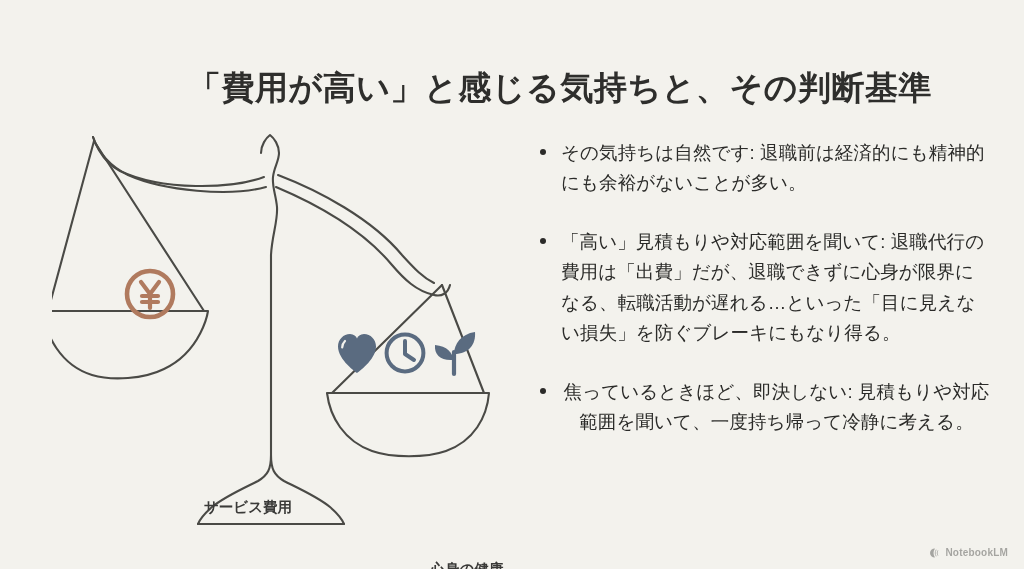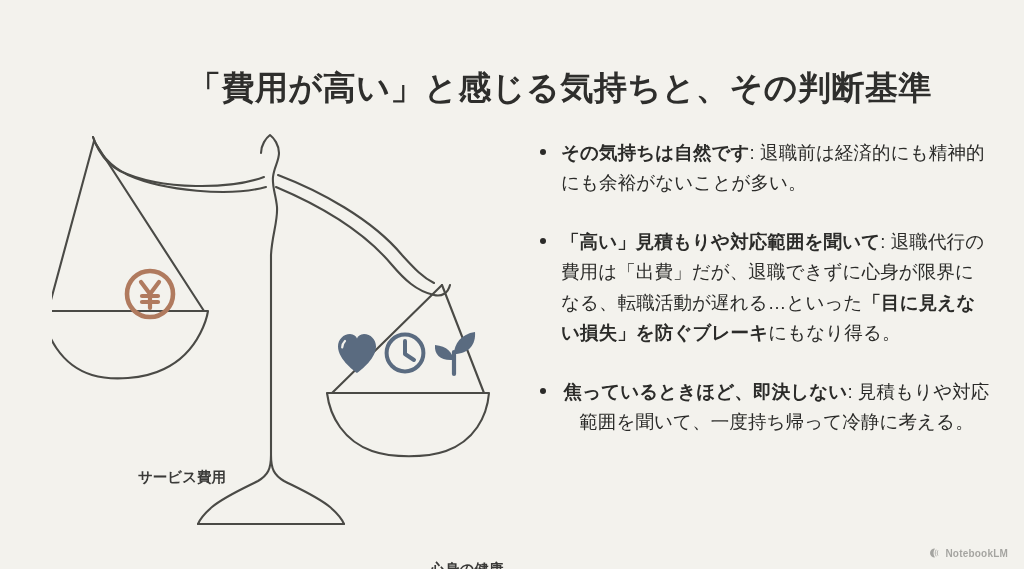--- a/index.html
+++ b/index.html
@@ -49,22 +49,23 @@
     position: absolute;
     font-size: 14.5px;
     font-weight: 600;
     color: #3a3a38;
     text-align: center;
     line-height: 1.45;
     white-space: nowrap;
   }
   .label-left {
     left: 20px;
-    top: 342px;
+    top: 372px;
     width: 220px;
+    text-align: right;
   }
   .label-right {
     left: 297px;
     top: 434px;
     width: 236px;
   }
 
   
   .bullets {
     position: absolute;
@@ -85,30 +86,30 @@
   .bullet-dot {
     position: absolute;
     left: 3px;
     top: 11px;
     width: 6px;
     height: 6px;
     border-radius: 50%;
     background: #2b2b29;
   }
   .bullet-item b {
-    font-weight: 700;
+    font-weight: 400;
   }
 
   
   .watermark {
     position: absolute;
     right: 16px;
     bottom: 10px;
     display: flex;
-    align-items: center;
+    align-items: flex-start;
     gap: 4px;
     opacity: 0.42;
   }
   .watermark .wm-text {
     font-size: 10px;
     font-weight: 600;
     color: #3a3a38;
     letter-spacing: 0.2px;
   }
   .watermark svg { display: block; }

